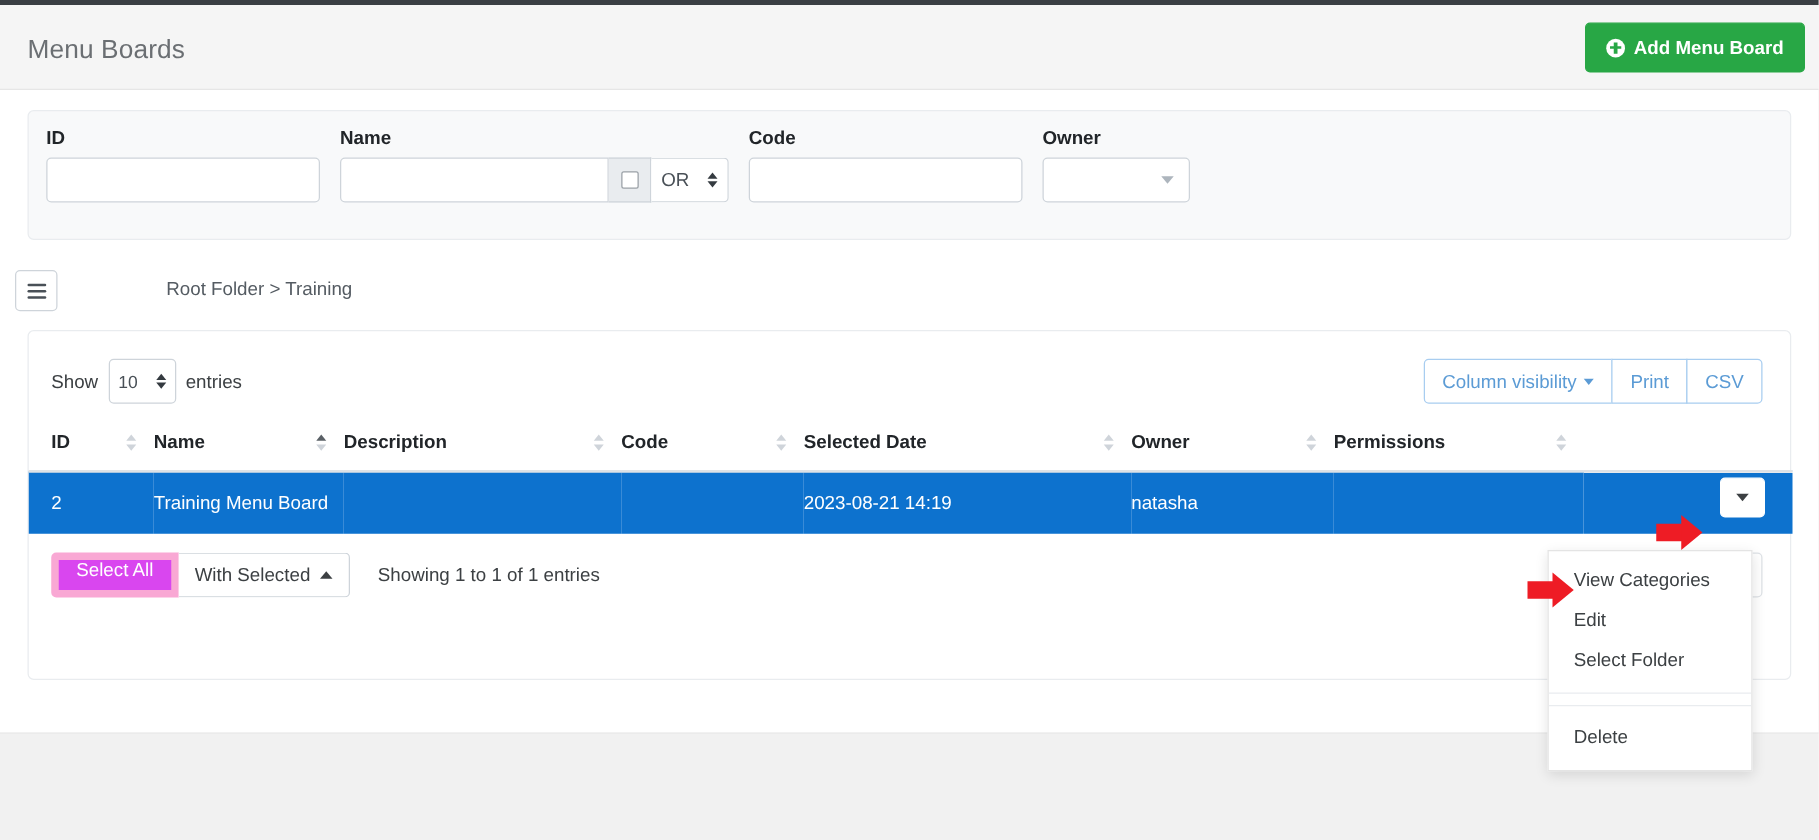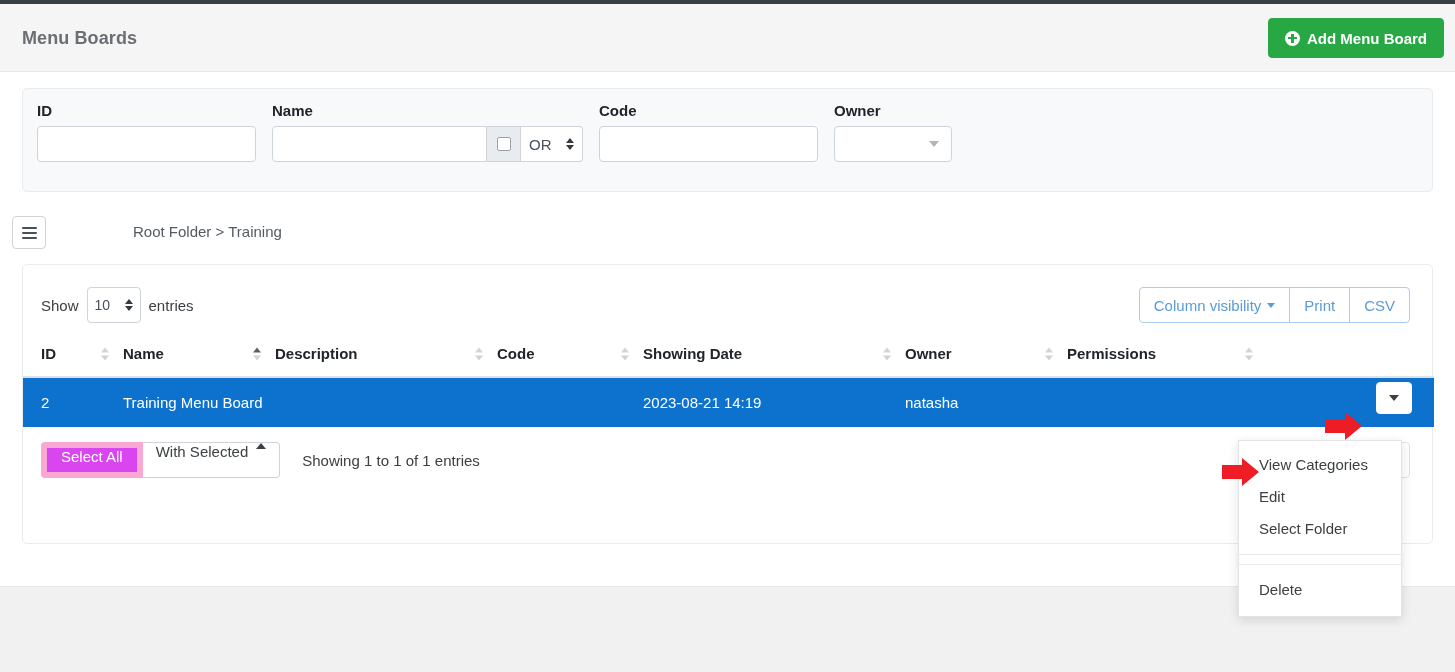--- a/index.html
+++ b/index.html
@@ -22,21 +22,21 @@
   }
 
   
   .page-header {
     position: absolute; top: 4px; left: 0; width: 1455px; height: 68px;
     background: #f5f5f5;
     border-bottom: 1px solid #e6e6e6;
   }
   .page-title {
     position: absolute; left: 22px; top: 24px;
-    font-size: 18px; font-weight: 700; color: #6b6f73;
+    font-size: 21px; font-weight: 400; color: #6b6f73;
     letter-spacing: 0.1px;
   }
   .btn-add {
     position: absolute; right: 11px; top: 14px;
     height: 40px;
     background: #28a745;
     border: 1px solid #28a745;
     border-radius: 4px;
     color: #ffffff;
     font-size: 15px;
@@ -260,21 +260,21 @@
     display: flex; align-items: flex-start;
     cursor: pointer;
     font-family: "Liberation Sans", sans-serif;
   }
   .btn-with-selected {
     height: 36px;
     background: #ffffff; border: 1px solid #ced4da; border-left: none;
     color: #3c4043; font-size: 15px;
     padding: 0 13px;
     border-radius: 0 4px 4px 0;
-    display: flex; align-items: flex-start; gap: 8px;
+    display: flex; align-items: center; gap: 8px;
     cursor: pointer;
     font-family: "Liberation Sans", sans-serif;
   }
   .caret-up {
     width: 0; height: 0;
     border-left: 5px solid transparent; border-right: 5px solid transparent;
     border-bottom: 6px solid #3c4043;
   }
   .dt-info {
     margin-left: 22px; font-size: 15px; color: #3c4043;
@@ -461,21 +461,21 @@
               </span>
           </th>
           <th>
             <span>Code</span>
             <span class="sort-ind">
                 <i class="u"></i>
                 <i class="d"></i>
               </span>
           </th>
           <th>
-            <span>Showing Date</span>
+            <span>Selected Date</span>
             <span class="sort-ind">
                 <i class="u"></i>
                 <i class="d"></i>
               </span>
           </th>
           <th>
             <span>Owner</span>
             <span class="sort-ind">
                 <i class="u"></i>
                 <i class="d"></i>

